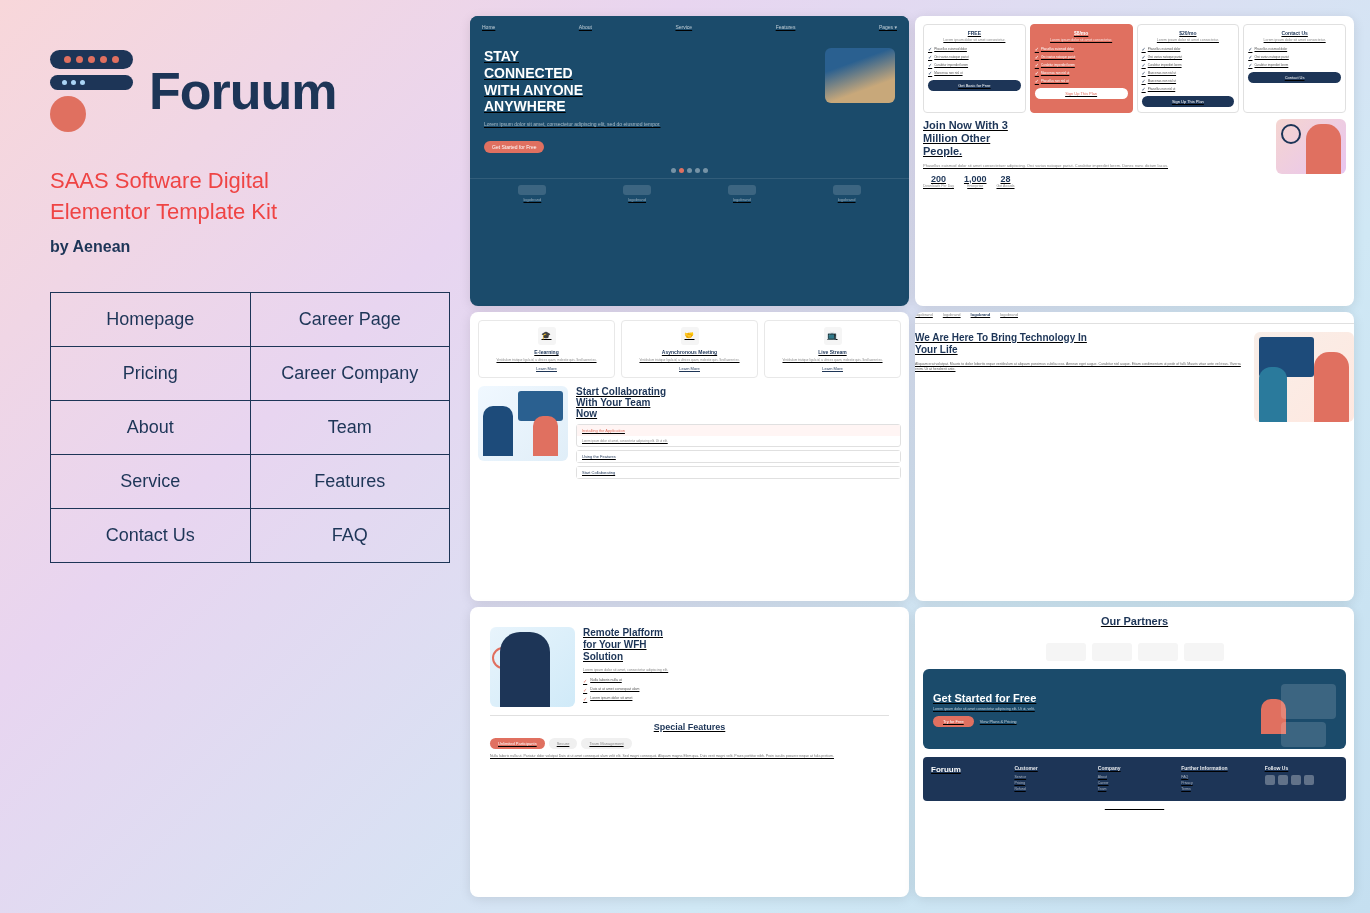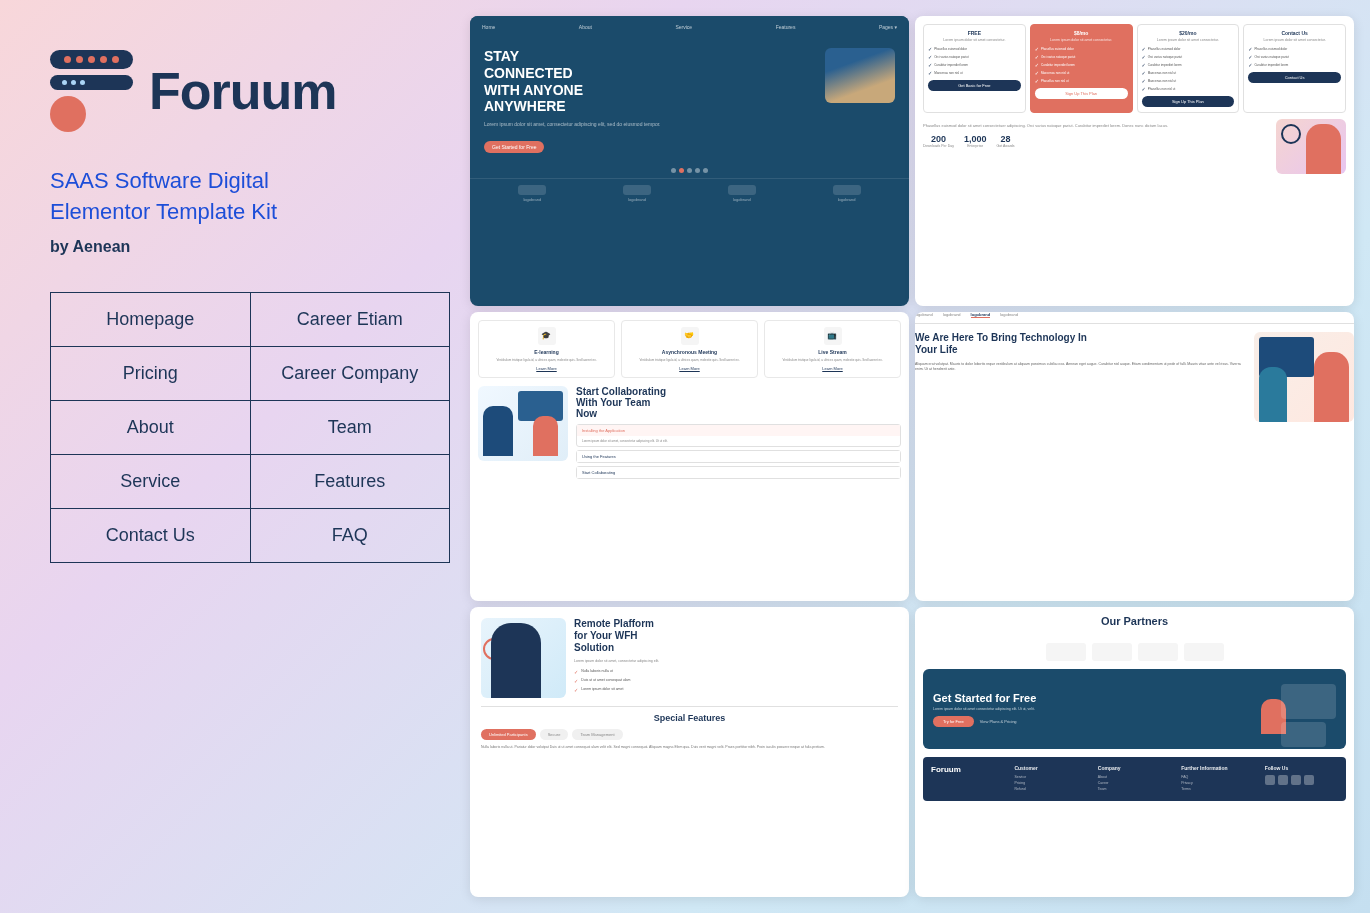--- a/index.html
+++ b/index.html
@@ -73,21 +73,21 @@
 
     .logo-text {
       font-size: 52px;
       font-weight: 700;
       color: #1d3557;
       letter-spacing: -1px;
     }
 
     .tagline {
       font-size: 22px;
-      color: #1d4ed8;
+      color: #ef4444;
       font-weight: 400;
       line-height: 1.4;
       margin-bottom: 10px;
       margin-top: 10px;
     }
 
     .by-line {
       font-size: 16px;
       font-weight: 600;
       color: #1d3557;
@@ -111,20 +111,21 @@
     }
 
     
     .right-panel {
       flex: 1;
       display: grid;
       grid-template-columns: 1fr 1fr;
       grid-template-rows: repeat(3, 1fr);
       gap: 6px;
       padding: 16px 16px 16px 10px;
+      text-decoration: underline;
     }
 
     .preview-card {
       background: white;
       border-radius: 8px;
       overflow: hidden;
       position: relative;
       box-shadow: 0 2px 12px rgba(0,0,0,0.1);
     }
 
@@ -518,21 +519,21 @@
       left: 5px;
       width: 28px;
       height: 55px;
       background: #2a7a9c;
       border-radius: 12px 12px 0 0;
     }
 
     
     .preview-remote {
       background: white;
-      padding: 11px;
+      padding: 20px;
     }
     .remote-content {
       display: flex;
       gap: 8px;
     }
     .remote-illus {
       width: 85px;
       height: 80px;
       background: linear-gradient(135deg, #e8f4fc, #d0eaf8);
       border-radius: 6px;
@@ -754,21 +755,21 @@
 
   <div class="tagline">
     SAAS Software Digital<br>Elementor Template Kit
   </div>
   <div class="by-line">by Aenean</div>
 
   <table class="pages-table">
     <tbody id="pages-tbody">
         <tr>
           <td>Homepage</td>
-          <td>Career Etiam</td>
+          <td>Career Page</td>
         </tr>
         <tr>
           <td>Pricing</td>
           <td>Career Company</td>
         </tr>
         <tr>
           <td>About</td>
           <td>Team</td>
         </tr>
         <tr>
@@ -908,20 +909,21 @@
           </div>
         <div class="pricing-feature">
             <span class="check">✓</span>
             <span class="feat-text">Curabitur imperdiet lorem</span>
           </div>
         <div class="plan-btn">Contact Us</div>
       </div>
     </div>
     <div class="join-section">
       <div class="join-text">
+        <div class="join-title">Join Now With 3<br>Million Other<br>People.</div>
         <div class="join-desc">Phasellus euismod dolor sit amet consectetuer adipiscing. Orci varius natoque pariut. Curabitur imperdiet lorem. Donec nunc dictum lacus.</div>
         <div class="join-stats">
           <div class="stat-item">
             <div class="stat-num">200</div>
             <div class="stat-label">Downloads Per Day</div>
           </div>
           <div class="stat-item">
             <div class="stat-num">1,000</div>
             <div class="stat-label">Enterprise</div>
           </div>

